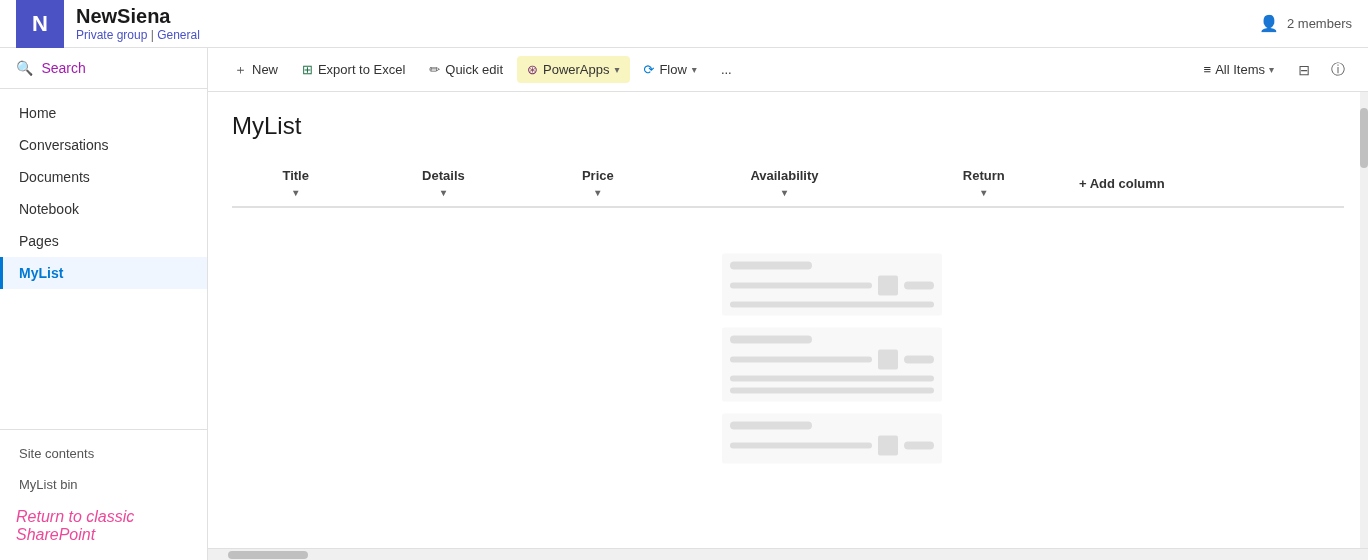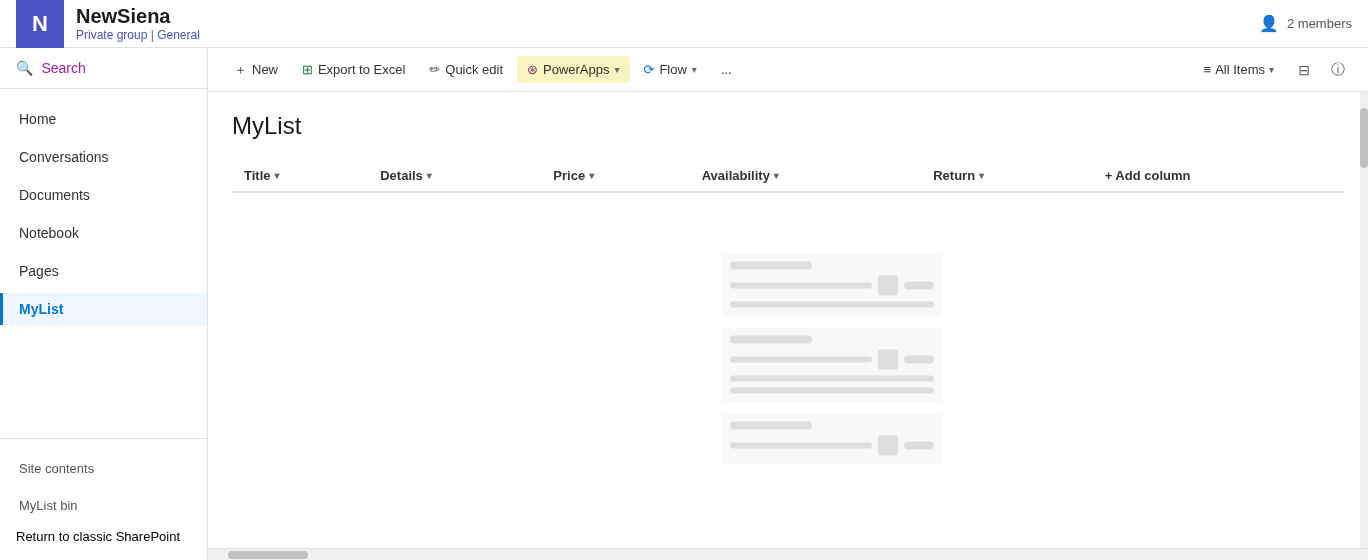--- a/index.html
+++ b/index.html
@@ -83,39 +83,39 @@
 
     .nav-items { padding: 8px 0; flex: 1; }
     .nav-item {
       display: flex;
       align-items: center;
       padding: 8px 16px;
       font-size: 14px;
       color: #333;
       cursor: pointer;
       border-left: 3px solid transparent;
-      margin-top: 6px;
     }
     .nav-item.active {
       color: #0078d4;
       border-left: 3px solid #0078d4;
       font-weight: 600;
       background: #f0f6ff;
     }
 
     .sidebar-footer {
       border-top: 1px solid #e0e0e0;
       padding: 8px 0;
     }
     .sidebar-footer .nav-item { color: #555; font-size: 13px; }
     .return-link {
       padding: 8px 16px;
-      font-size: 13px;
-      color: #000000;
-      cursor: pointer;
+      font-size: 16px;
+      color: #ec4899;
+      cursor: pointer;
+      font-style: italic;
     }
 
     
     .main {
       flex: 1;
       display: flex;
       flex-direction: column;
       background: #fff;
       overflow: hidden;
     }
@@ -197,20 +197,21 @@
       font-weight: 600;
       color: #333;
       border-bottom: 2px solid #e0e0e0;
       white-space: nowrap;
       cursor: pointer;
     }
     .col-header {
       display: flex;
       align-items: center;
       gap: 4px;
+      flex-direction: column;
     }
     .sort-icon { font-size: 10px; color: #666; }
     .add-col {
       color: #0078d4;
       font-size: 13px;
       cursor: pointer;
       padding: 8px 12px;
       white-space: nowrap;
     }
 

